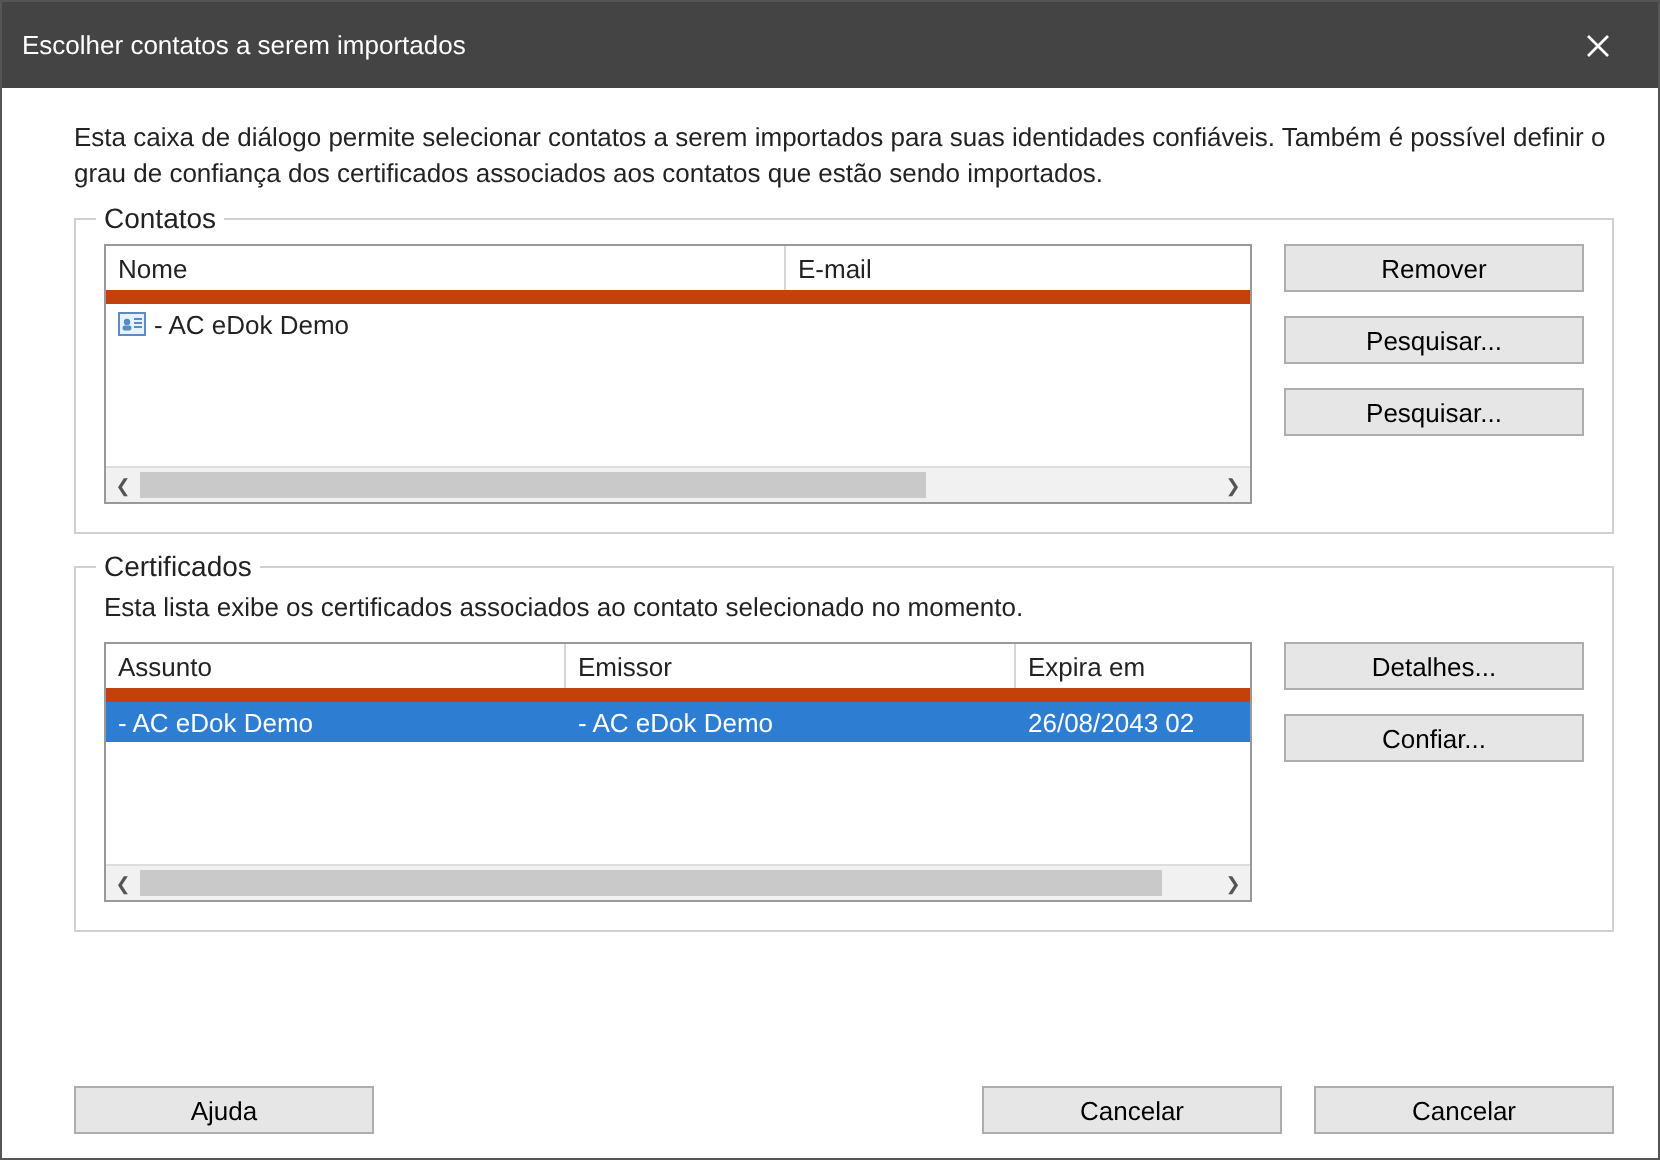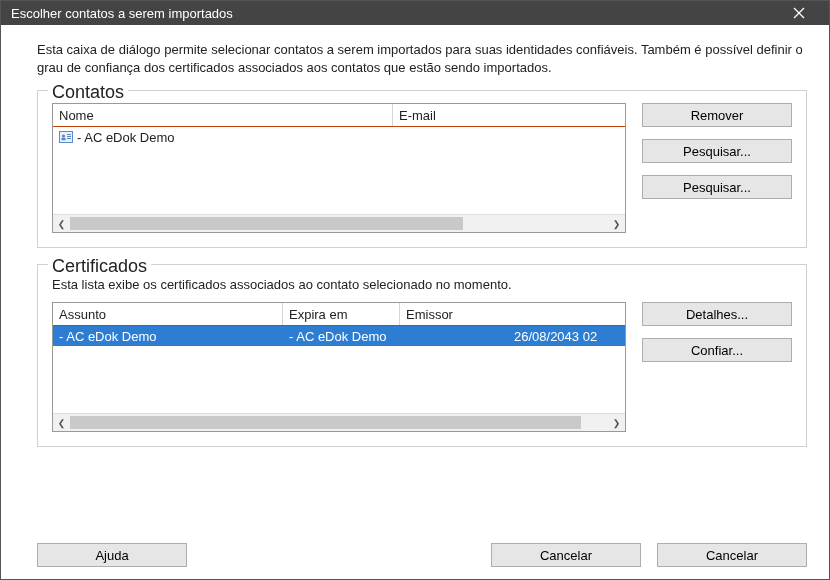--- a/index.html
+++ b/index.html
@@ -12,21 +12,21 @@
   }
   .window {
     width: 830px;
     height: 580px;
     box-sizing: border-box;
     display: flex;
     flex-direction: column;
     border: 1px solid #555;
   }
   .titlebar {
-    height: 24px;
+    height: 43px;
     background: #444;
     color: #fff;
     display: flex;
     align-items: center;
     padding: 0 10px;
     gap: 36px;
   }
   .titlebar .title {
     flex: 1;
     font-size: 13px;
@@ -57,21 +57,21 @@
     border: 1px solid #d0d0d0;
     padding: 12px 14px 14px 14px;
     margin-bottom: 16px;
   }
   .group-label {
     position: absolute;
     top: -9px;
     left: 10px;
     background: #fff;
     padding: 0 4px;
-    font-size: 18px;
+    font-size: 14px;
   }
   .cert-intro {
     margin-bottom: 10px;
   }
   .group-body {
     display: flex;
     align-items: flex-start;
     gap: 16px;
   }
   .list-wrap {
@@ -79,21 +79,21 @@
     border: 1px solid #999;
     background: #fff;
     display: flex;
     flex-direction: column;
   }
   .list-wrap.contacts { height: 128px; }
   .list-wrap.certs { height: 128px; }
   .header-row {
     display: flex;
     height: 22px;
-    border-bottom: 1px solid #c2410c;
+    border-bottom: 7px solid #c2410c;
   }
   .header-cell {
     display: flex;
     align-items: center;
     padding: 0 6px;
     border-right: 1px solid #d6d6d6;
     background: #fff;
     font-size: 13px;
     white-space: nowrap;
     box-sizing: border-box;
@@ -244,22 +244,22 @@
       </div>
     </div>
 
     <div class="group">
       <div class="group-label">Certificados</div>
       <div class="cert-intro">Esta lista exibe os certificados associados ao contato selecionado no momento.</div>
       <div class="group-body">
         <div class="list-wrap certs">
           <div class="header-row">
             <div class="header-cell" style="width:230px">Assunto</div>
+            <div class="header-cell" style="width:225px">Emissor</div>
             <div class="header-cell" style="flex:1">Expira em</div>
-            <div class="header-cell" style="width:225px">Emissor</div>
           </div>
           <div class="body-rows">
             <div class="row selected">
               <div class="cell" style="width:230px">- AC eDok Demo</div>
               <div class="cell" style="width:225px">- AC eDok Demo</div>
               <div class="cell" style="flex:1">26/08/2043 02</div>
             </div>
           </div>
           <div class="hscroll">
             <div class="arrow">❮</div>

